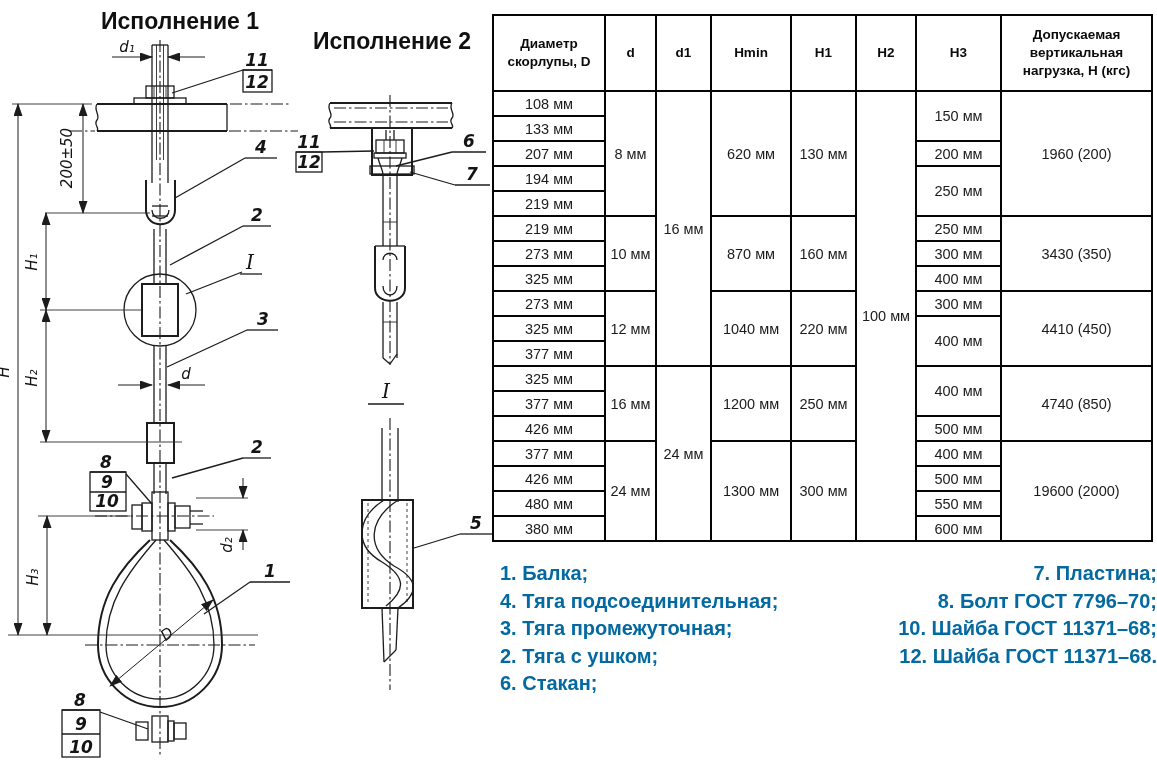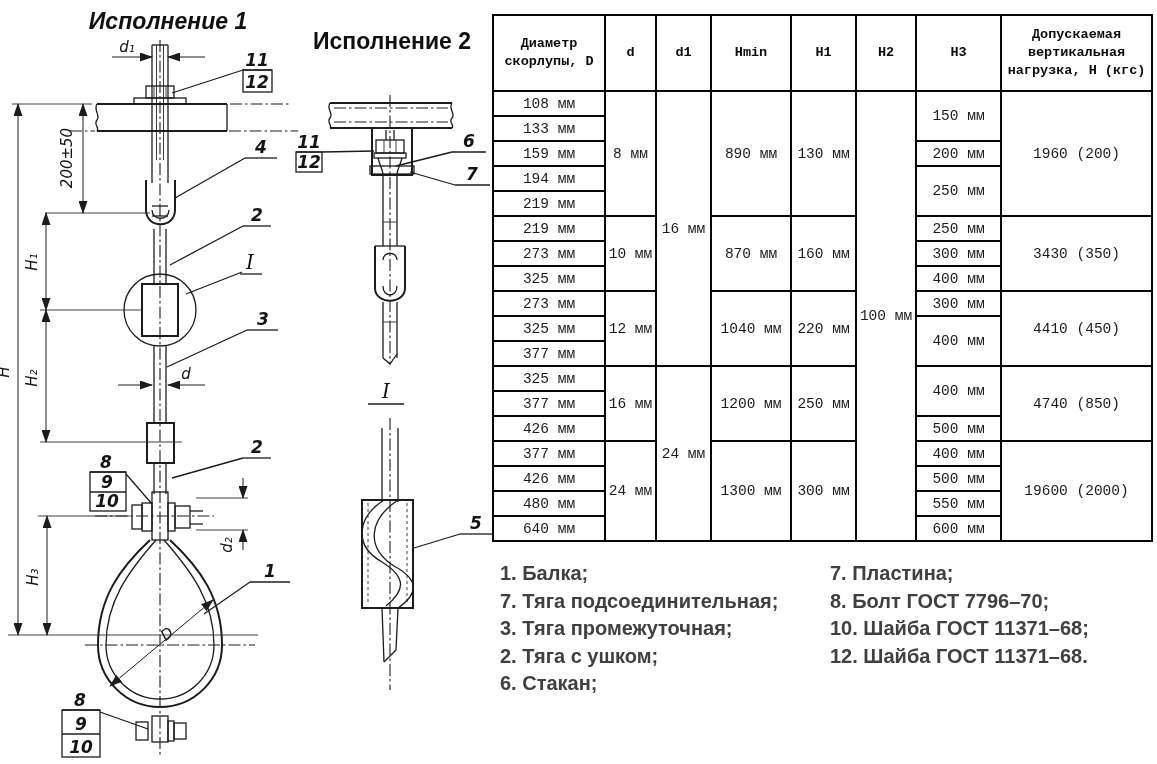--- a/index.html
+++ b/index.html
@@ -4,51 +4,51 @@
 <style>
   html,body{margin:0;padding:0;}
   body{
     width:1157px;height:764px;position:relative;background:#ffffff;
     font-family:"Liberation Sans", sans-serif;color:#161616;overflow:hidden;
   }
   .view-title{
     position:absolute;top:8px;width:220px;text-align:center;
     font-size:23px;font-weight:bold;color:#101010;
   }
-  #view1-title{left:58px;font-style:italic;}
+  #view1-title{left:70px;}
   #view2-title{left:282px;margin-top:20px;}
 
   
   #drawing{position:absolute;left:0;top:0;}
   .ln{stroke:#1c1c1c;stroke-width:1.3;fill:none;}
   .ln2{stroke:#1c1c1c;stroke-width:2;fill:none;}
   .thin{stroke:#2a2a2a;stroke-width:0.9;fill:none;}
   .cl{stroke:#1c1c1c;stroke-width:1.1;fill:none;stroke-dasharray:12 3 2.5 3;}
   .dim{stroke:#1c1c1c;stroke-width:1;fill:none;}
   .dimtxt{font-family:"DejaVu Sans", sans-serif;font-style:italic;font-size:15px;fill:#141414;}
   .numtxt{font-family:"DejaVu Sans", sans-serif;font-style:italic;font-weight:bold;font-size:17px;fill:#141414;}
   .sect{font-family:"DejaVu Serif", serif;font-style:italic;font-size:20px;fill:#141414;}
 
   
-  #spec-table-wrap{position:absolute;left:492px;top:14px;font-family:Liberation Mono, monospace;}
+  #spec-table-wrap{position:absolute;left:492px;top:14px;}
   table{border-collapse:collapse;table-layout:fixed;width:659px;}
   th,td{
     border:2px solid #050505;text-align:center;vertical-align:middle;
     overflow:hidden;background:#fff;
   }
   th{height:74px;font-size:13.5px;font-weight:bold;color:#0b0b0b;padding:0 2px;line-height:1.35;}
   td{height:23px;font-size:14.5px;font-weight:normal;color:#1b1b1b;padding:0 1px;}
 
   
   .legend{
     position:absolute;top:560px;margin:0;padding:0;list-style:none;
-    font-size:20px;font-weight:bold;line-height:27.5px;color:#404040;
+    font-size:20px;font-weight:bold;line-height:27.5px;color:#0369a1;
   }
   #legend-left{left:500px;width:325px;}
-  #legend-right{left:830px;width:327px;}
+  #legend-right{left:830px;width:327px;text-align:right;}
 </style>
 </head>
 <body>
 
 <div id="view1-title" class="view-title">Исполнение 1</div>
 <div id="view2-title" class="view-title">Исполнение 2</div>
 
 <svg id="drawing" width="492" height="764" viewBox="0 0 492 764" xmlns="http://www.w3.org/2000/svg">
   <defs>
     <marker id="arr" markerWidth="13" markerHeight="9" refX="12" refY="4.5" orient="auto-start-reverse" markerUnits="userSpaceOnUse">
@@ -352,31 +352,31 @@
           <th>H2</th>
           <th>H3</th>
           <th>Допускаемая вертикальная нагрузка, Н (кгс)</th>
         </tr>
       </thead>
     <tbody>
         <tr>
           <td>108 мм</td>
           <td rowspan="5">8 мм</td>
           <td rowspan="11">16 мм</td>
-          <td rowspan="5">890 мм</td>
+          <td rowspan="5">620 мм</td>
           <td rowspan="5">130 мм</td>
           <td rowspan="18">100 мм</td>
           <td rowspan="2">150 мм</td>
           <td rowspan="5">1960 (200)</td>
         </tr>
         <tr>
           <td>133 мм</td>
         </tr>
         <tr>
-          <td>159 мм</td>
+          <td>207 мм</td>
           <td>200 мм</td>
         </tr>
         <tr>
           <td>194 мм</td>
           <td rowspan="2">250 мм</td>
         </tr>
         <tr>
           <td>219 мм</td>
         </tr>
         <tr>
@@ -436,30 +436,30 @@
         </tr>
         <tr>
           <td>426 мм</td>
           <td>500 мм</td>
         </tr>
         <tr>
           <td>480 мм</td>
           <td>550 мм</td>
         </tr>
         <tr>
-          <td>640 мм</td>
+          <td>380 мм</td>
           <td>600 мм</td>
         </tr>
       </tbody>
   </table>
 </div>
 
 <ul id="legend-left" class="legend">
     <li>1. Балка;</li>
-    <li>7. Тяга подсоединительная;</li>
+    <li>4. Тяга подсоединительная;</li>
     <li>3. Тяга промежуточная;</li>
     <li>2. Тяга с ушком;</li>
     <li>6. Стакан;</li>
   </ul>
 <ul id="legend-right" class="legend">
     <li>7. Пластина;</li>
     <li>8. Болт ГОСТ 7796–70;</li>
     <li>10. Шайба ГОСТ 11371–68;</li>
     <li>12. Шайба ГОСТ 11371–68.</li>
   </ul>

